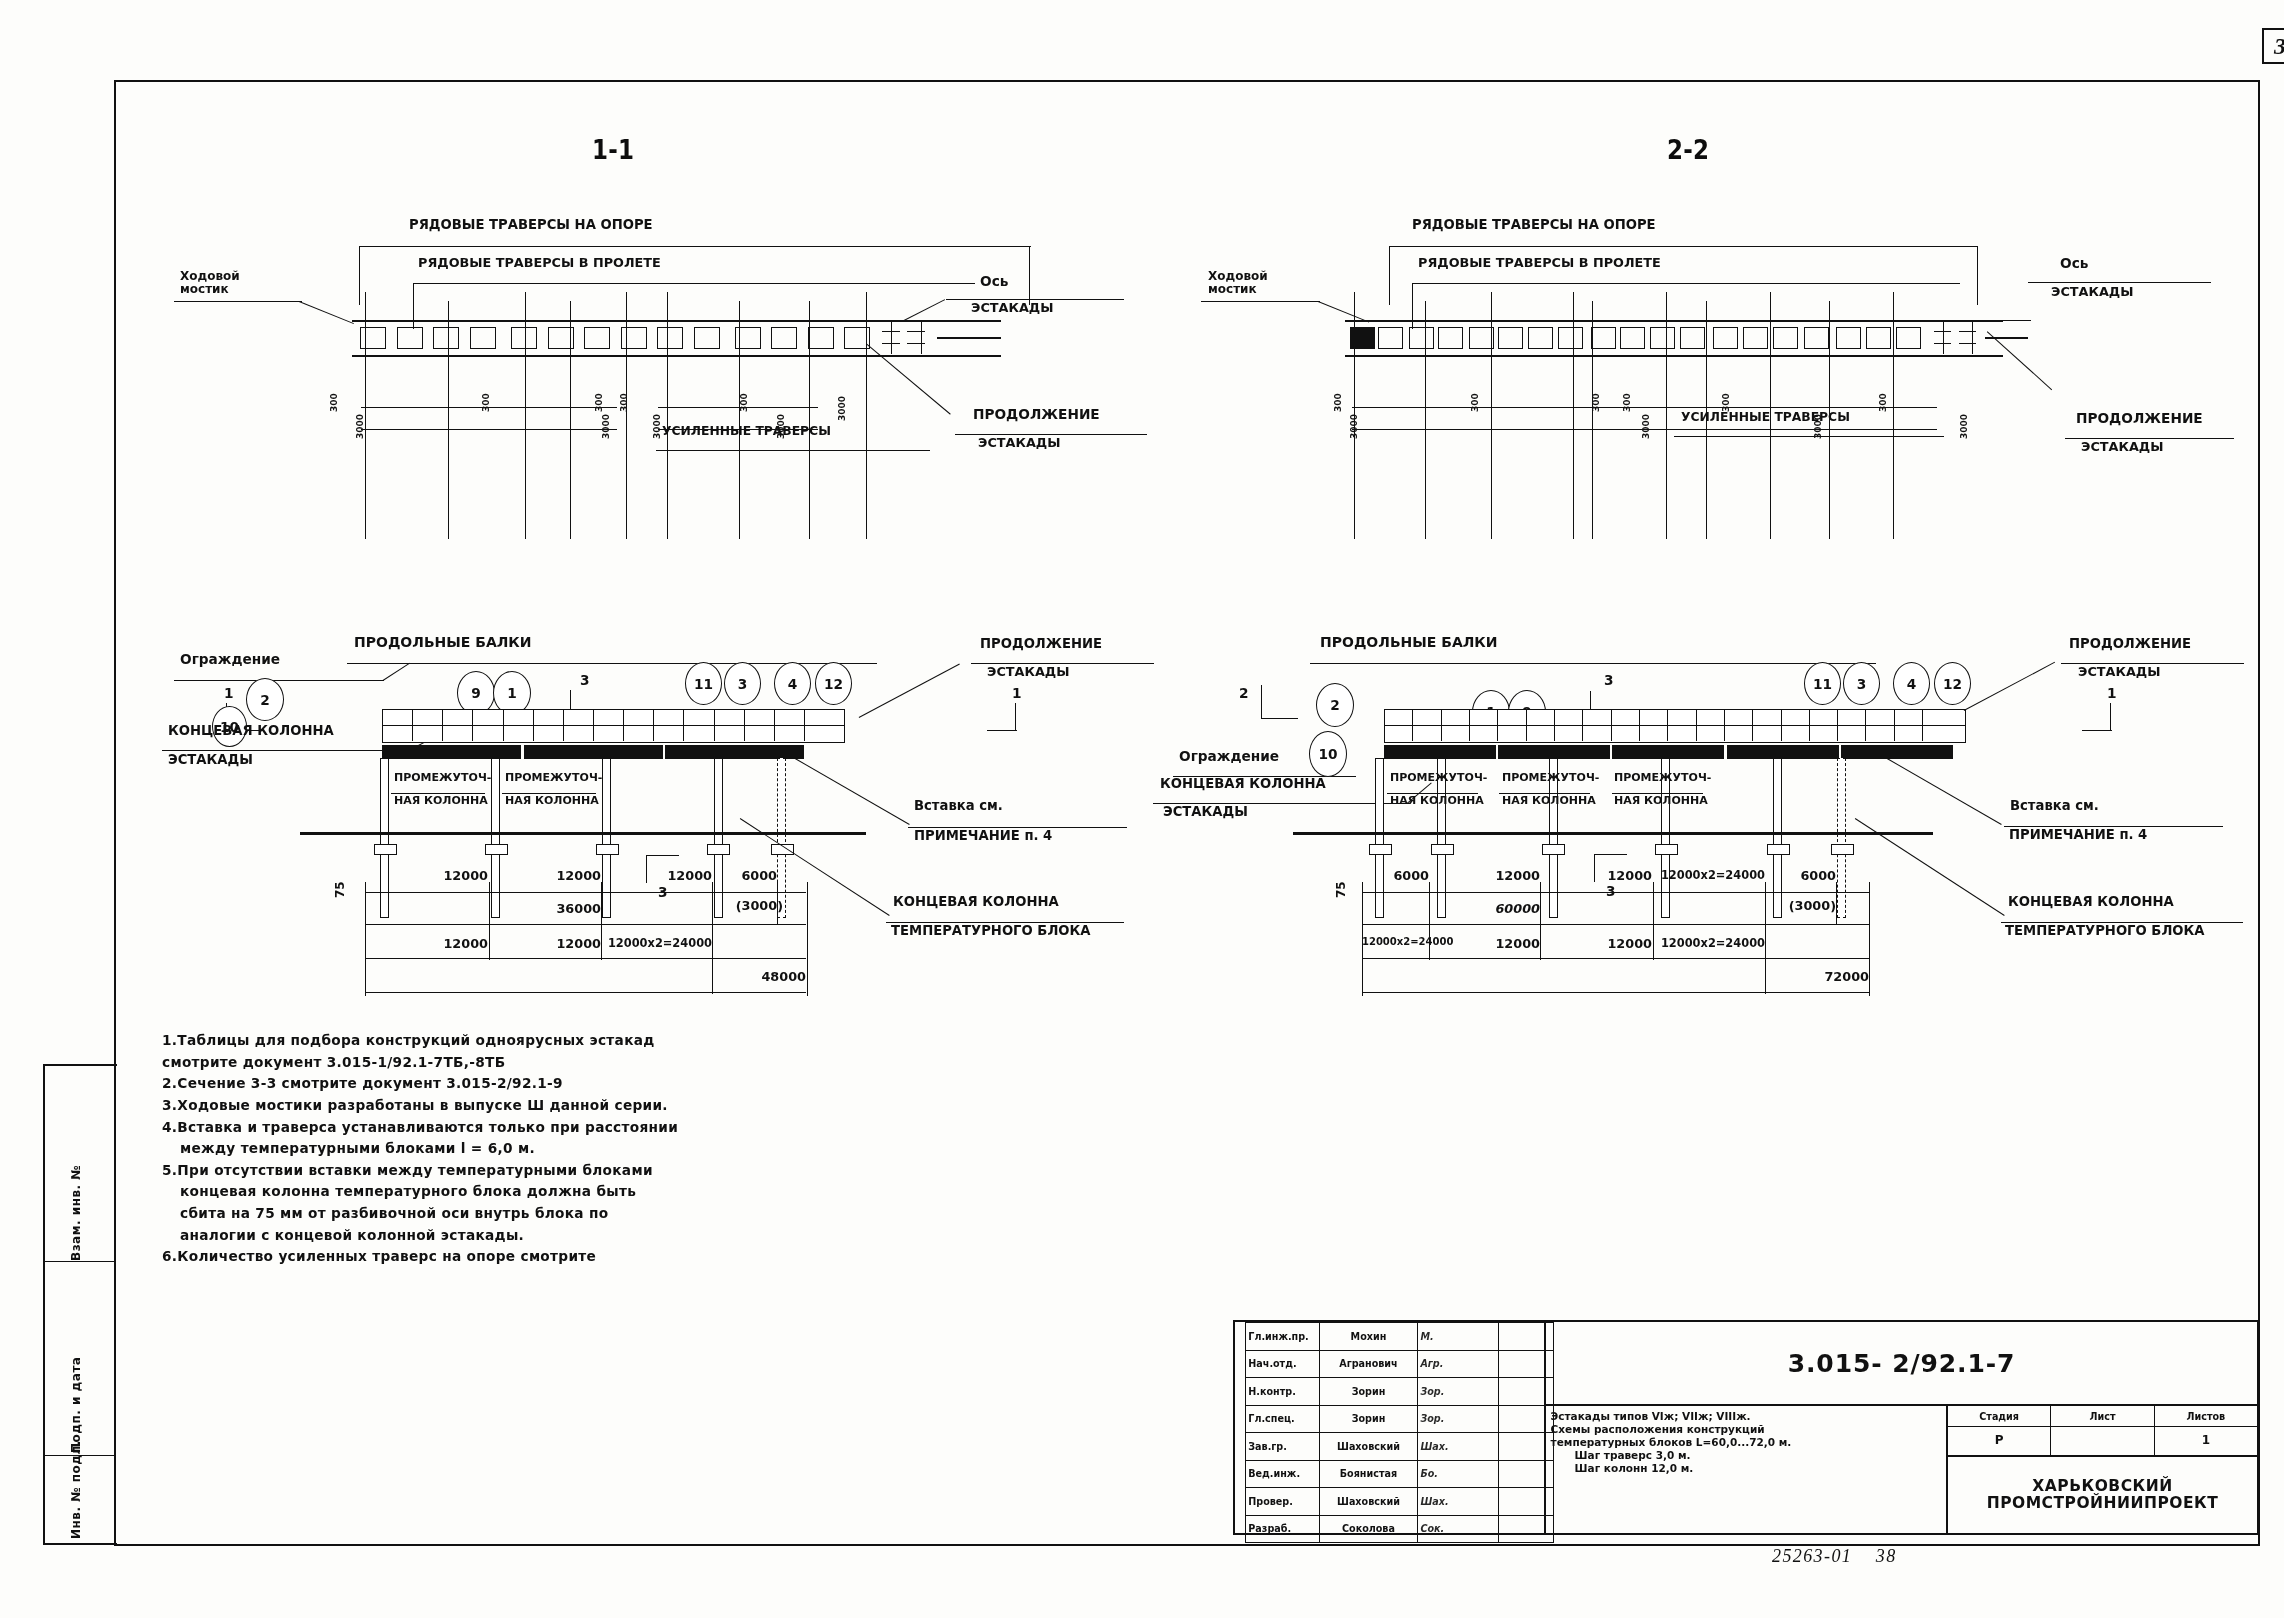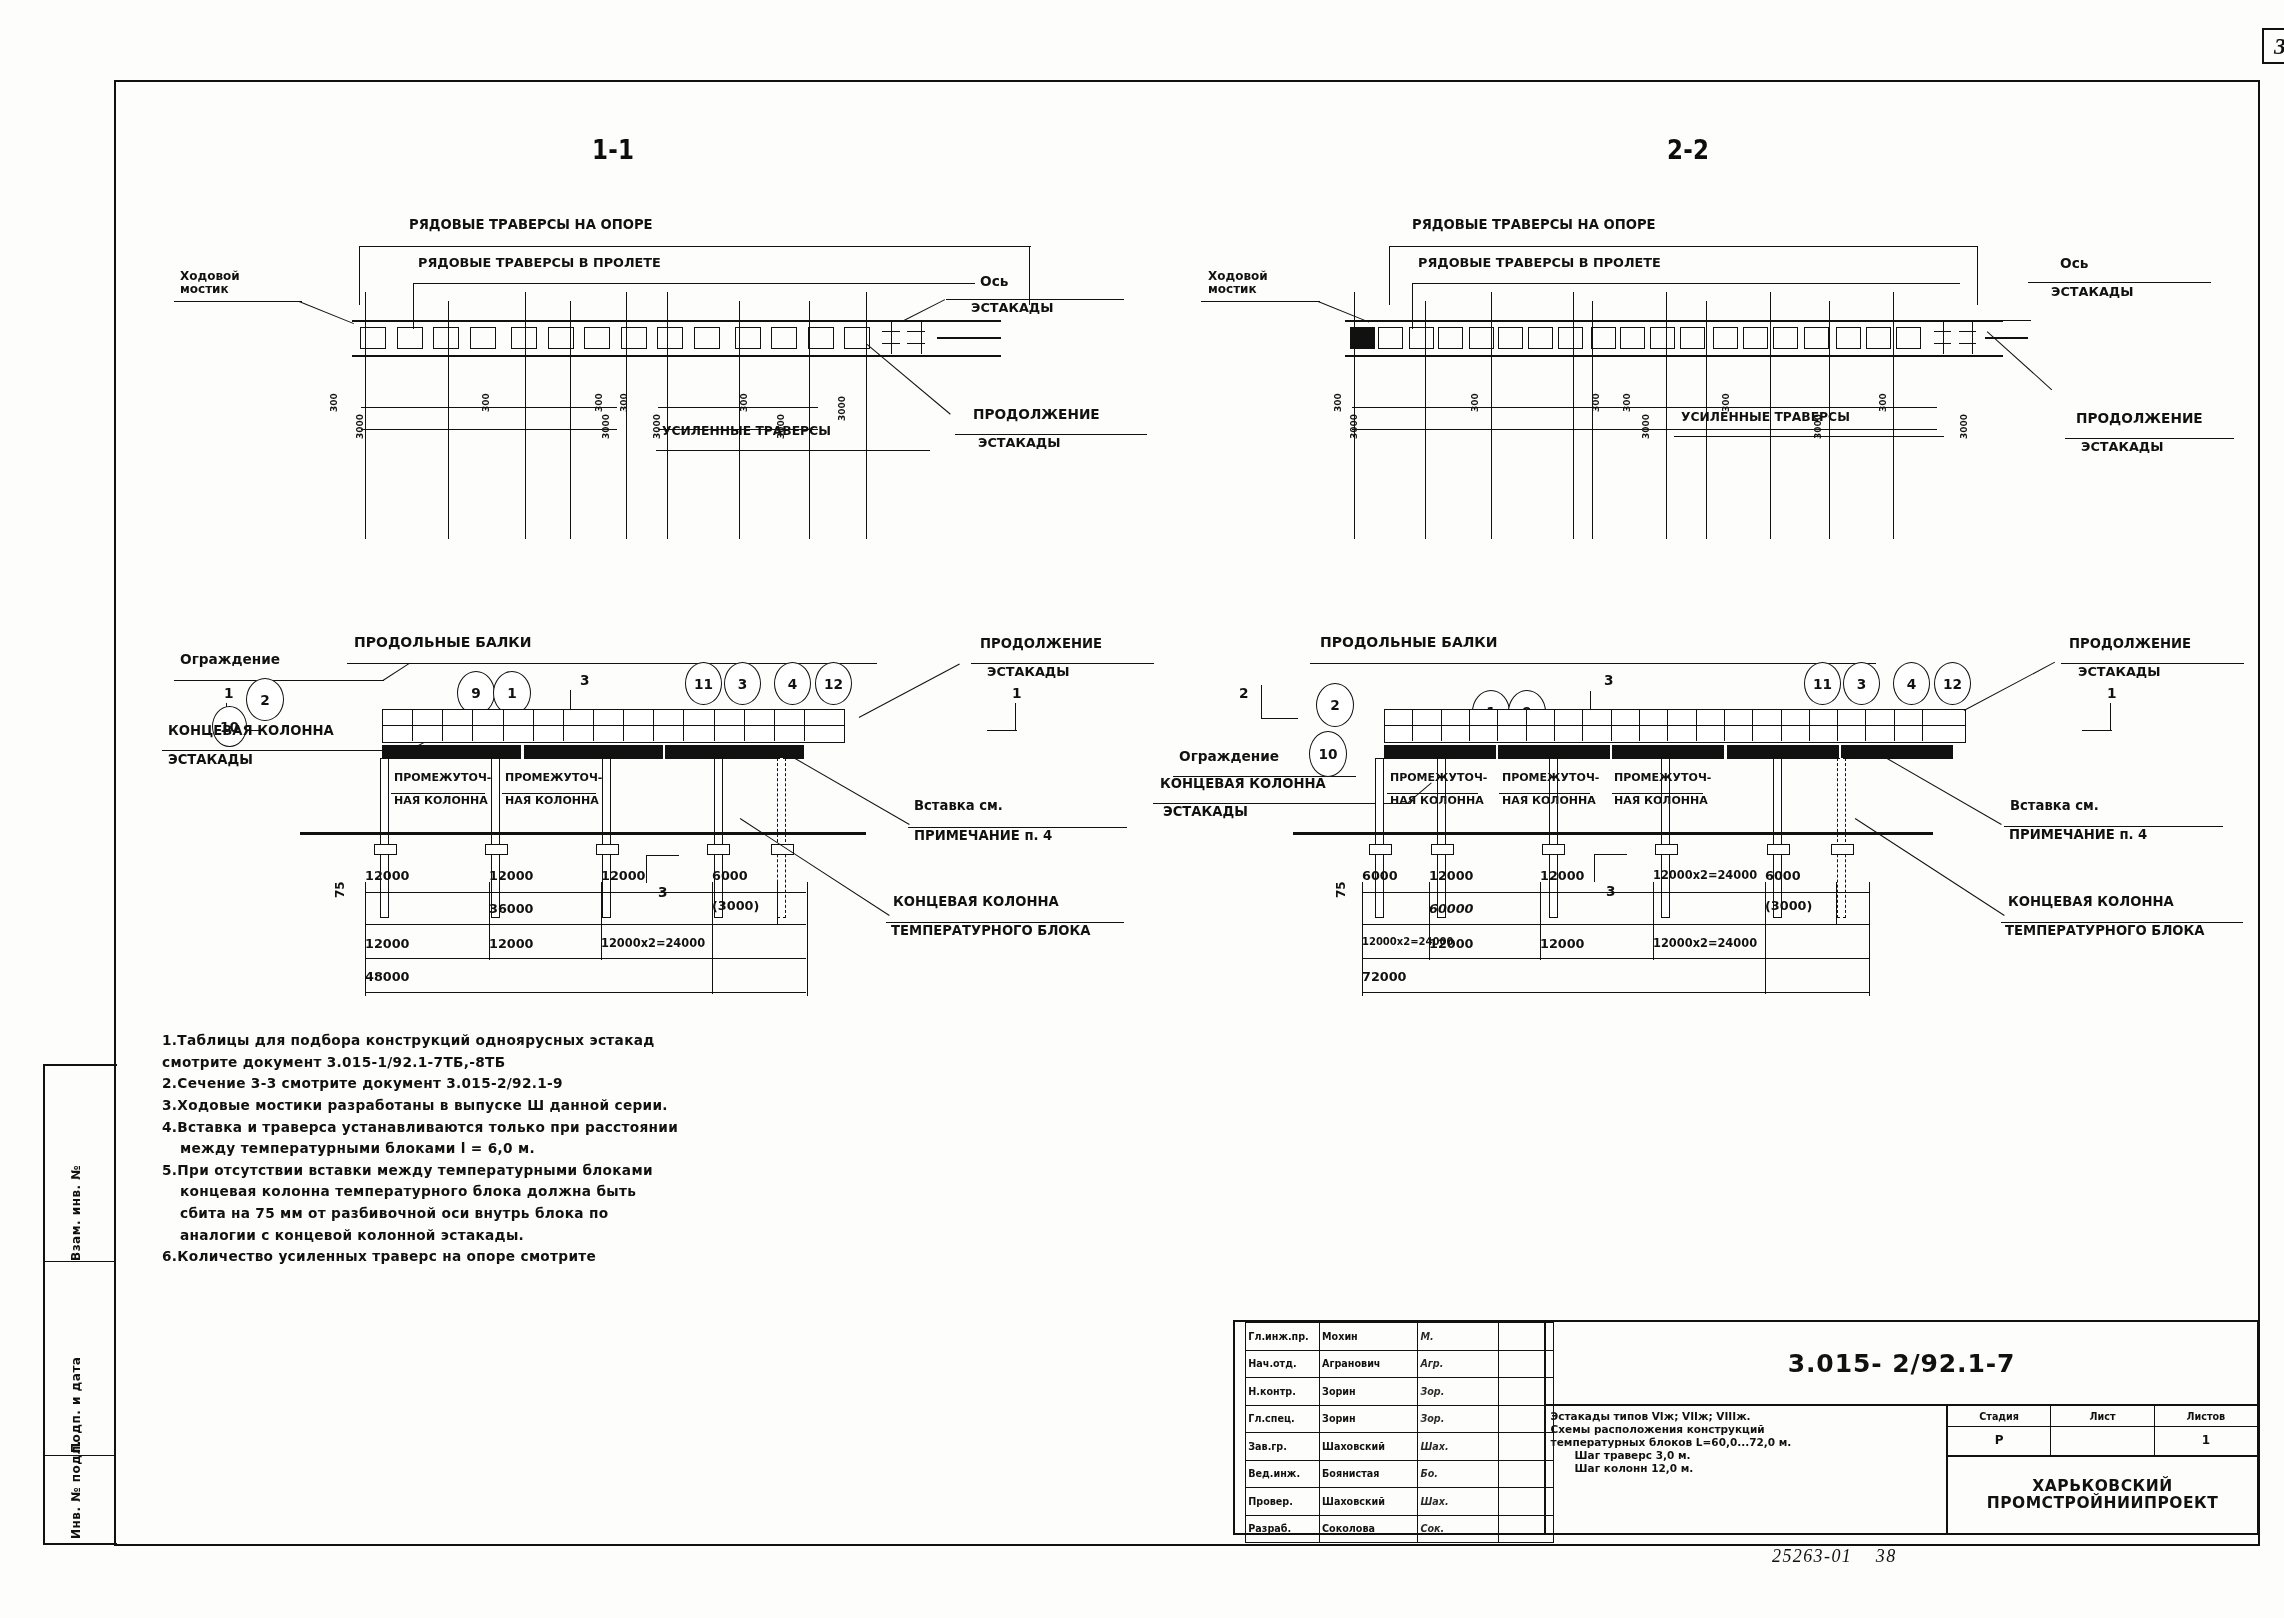--- a/index.html
+++ b/index.html
@@ -40,41 +40,41 @@
   .deck{position:absolute;}
   .deck .band{position:absolute;border:0.9px solid #111;background:#fff;}
   .col{position:absolute;width:7.3px;background:#fff;border:1.4px solid #111;}
   .foot{position:absolute;height:9px;border:1.4px solid #111;background:#fff;}
   .ground{position:absolute;height:3.2px;background:#111;}
   .balloon{position:absolute;border:1.4px solid #111;border-radius:50%;
            display:flex;align-items:center;justify-content:center;
            font-size:13.7px;font-weight:700;background:#fff;color:#111;
            font-family:"DejaVu Sans",sans-serif;}
   .dimlabel{position:absolute;font-size:12.8px;font-weight:700;color:#111;
-            font-family:"DejaVu Sans",sans-serif;text-align:left;}
+            font-family:"DejaVu Sans",sans-serif;text-align:right;}
   .callout{position:absolute;font-size:12px;font-weight:700;color:#111;
            font-family:"DejaVu Sans",sans-serif;line-height:1.05;}
   .callout span{display:block;}
   .cut-mark{position:absolute;font-size:13.7px;font-weight:700;color:#111;
             font-family:"DejaVu Sans",sans-serif;}
 
   
   #notes{position:absolute;left:162px;top:1030px;width:822px;}
   #notes .note{font-size:13.7px;font-weight:700;color:#111;line-height:1.58;
       font-family:"DejaVu Sans",sans-serif;letter-spacing:0.3px;}
 
   
   #tb{position:absolute;left:1233px;top:1320px;width:1026px;height:215px;
       border:2.3px solid #111;box-sizing:border-box;display:flex;}
   #tb-left{width:311px;border-right:2.3px solid #111;box-sizing:border-box;}
   #tb-left table{border-collapse:collapse;width:100%;height:100%;margin-left:10px;}
   #tb-left td{border:1.4px solid #111;font-size:9.6px;font-weight:700;color:#111;
       font-family:"DejaVu Sans",sans-serif;padding:0 2.3px;height:26.5px;}
   .c-role{width:69px;}
-  .c-name{width:96px;}
+  .c-name{width:96px;text-align:center;}
   .c-sig{width:80px;}
   .c-date{width:55px;}
   #tb-right{flex:1;display:flex;flex-direction:column;}
   #tb-code{height:82px;border-bottom:2.3px solid #111;display:flex;
       align-items:center;justify-content:center;
       font-size:25px;font-weight:700;color:#111;font-family:"DejaVu Sans",sans-serif;
       letter-spacing:0.9px;}
   #tb-bottom{flex:1;display:flex;}
   #tb-desc{width:402px;border-right:2.3px solid #111;padding:3.7px 4.6px;box-sizing:border-box;
       font-size:10.5px;font-weight:700;color:#111;font-family:"DejaVu Sans",sans-serif;

